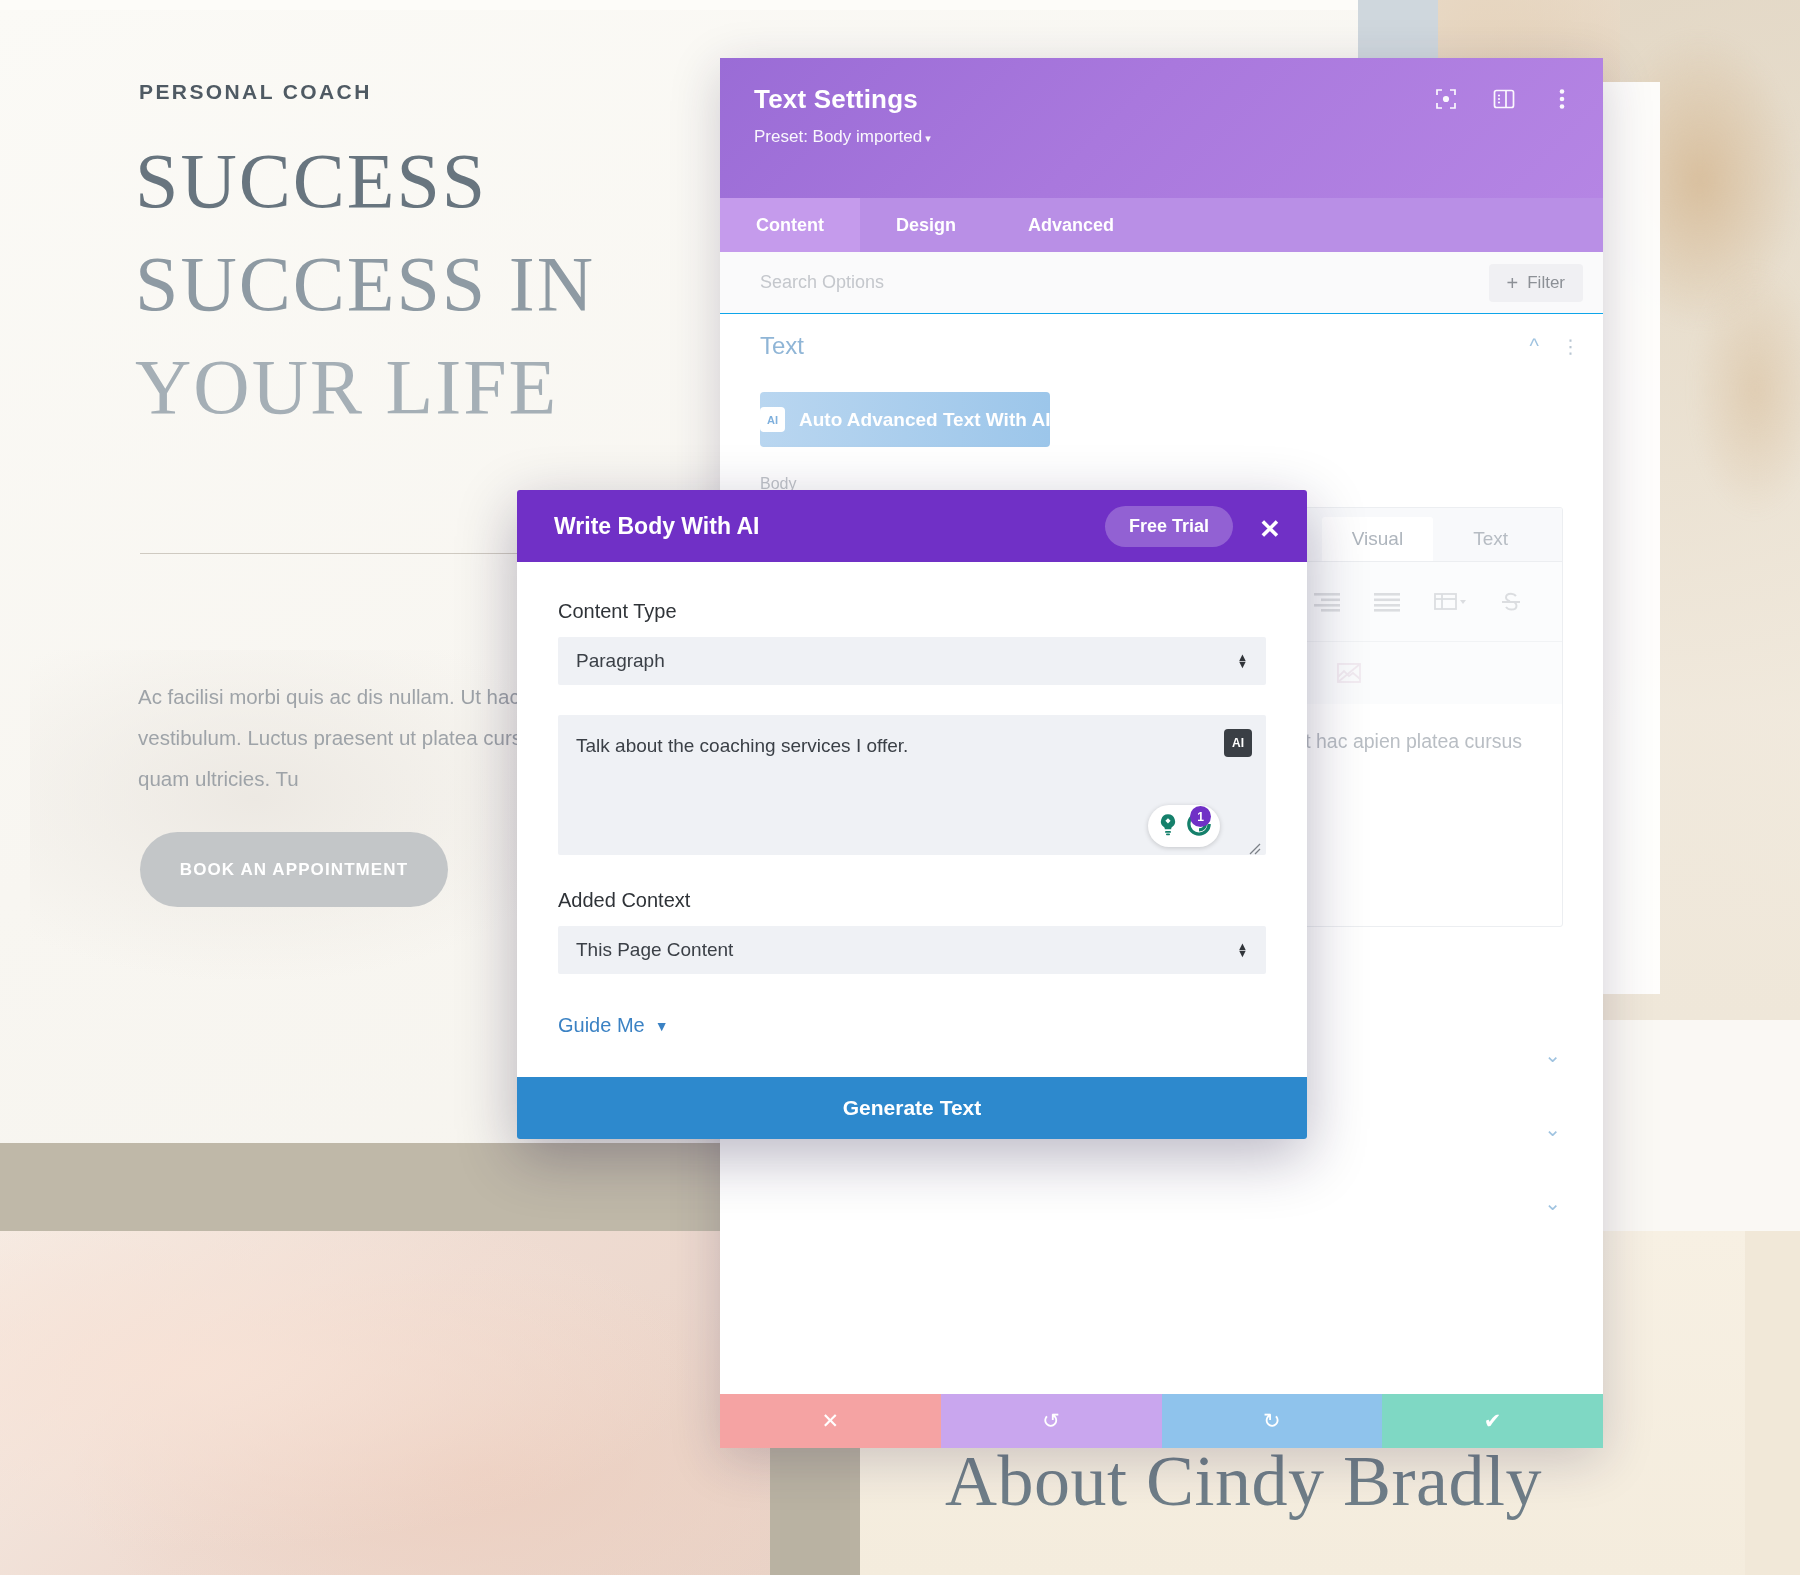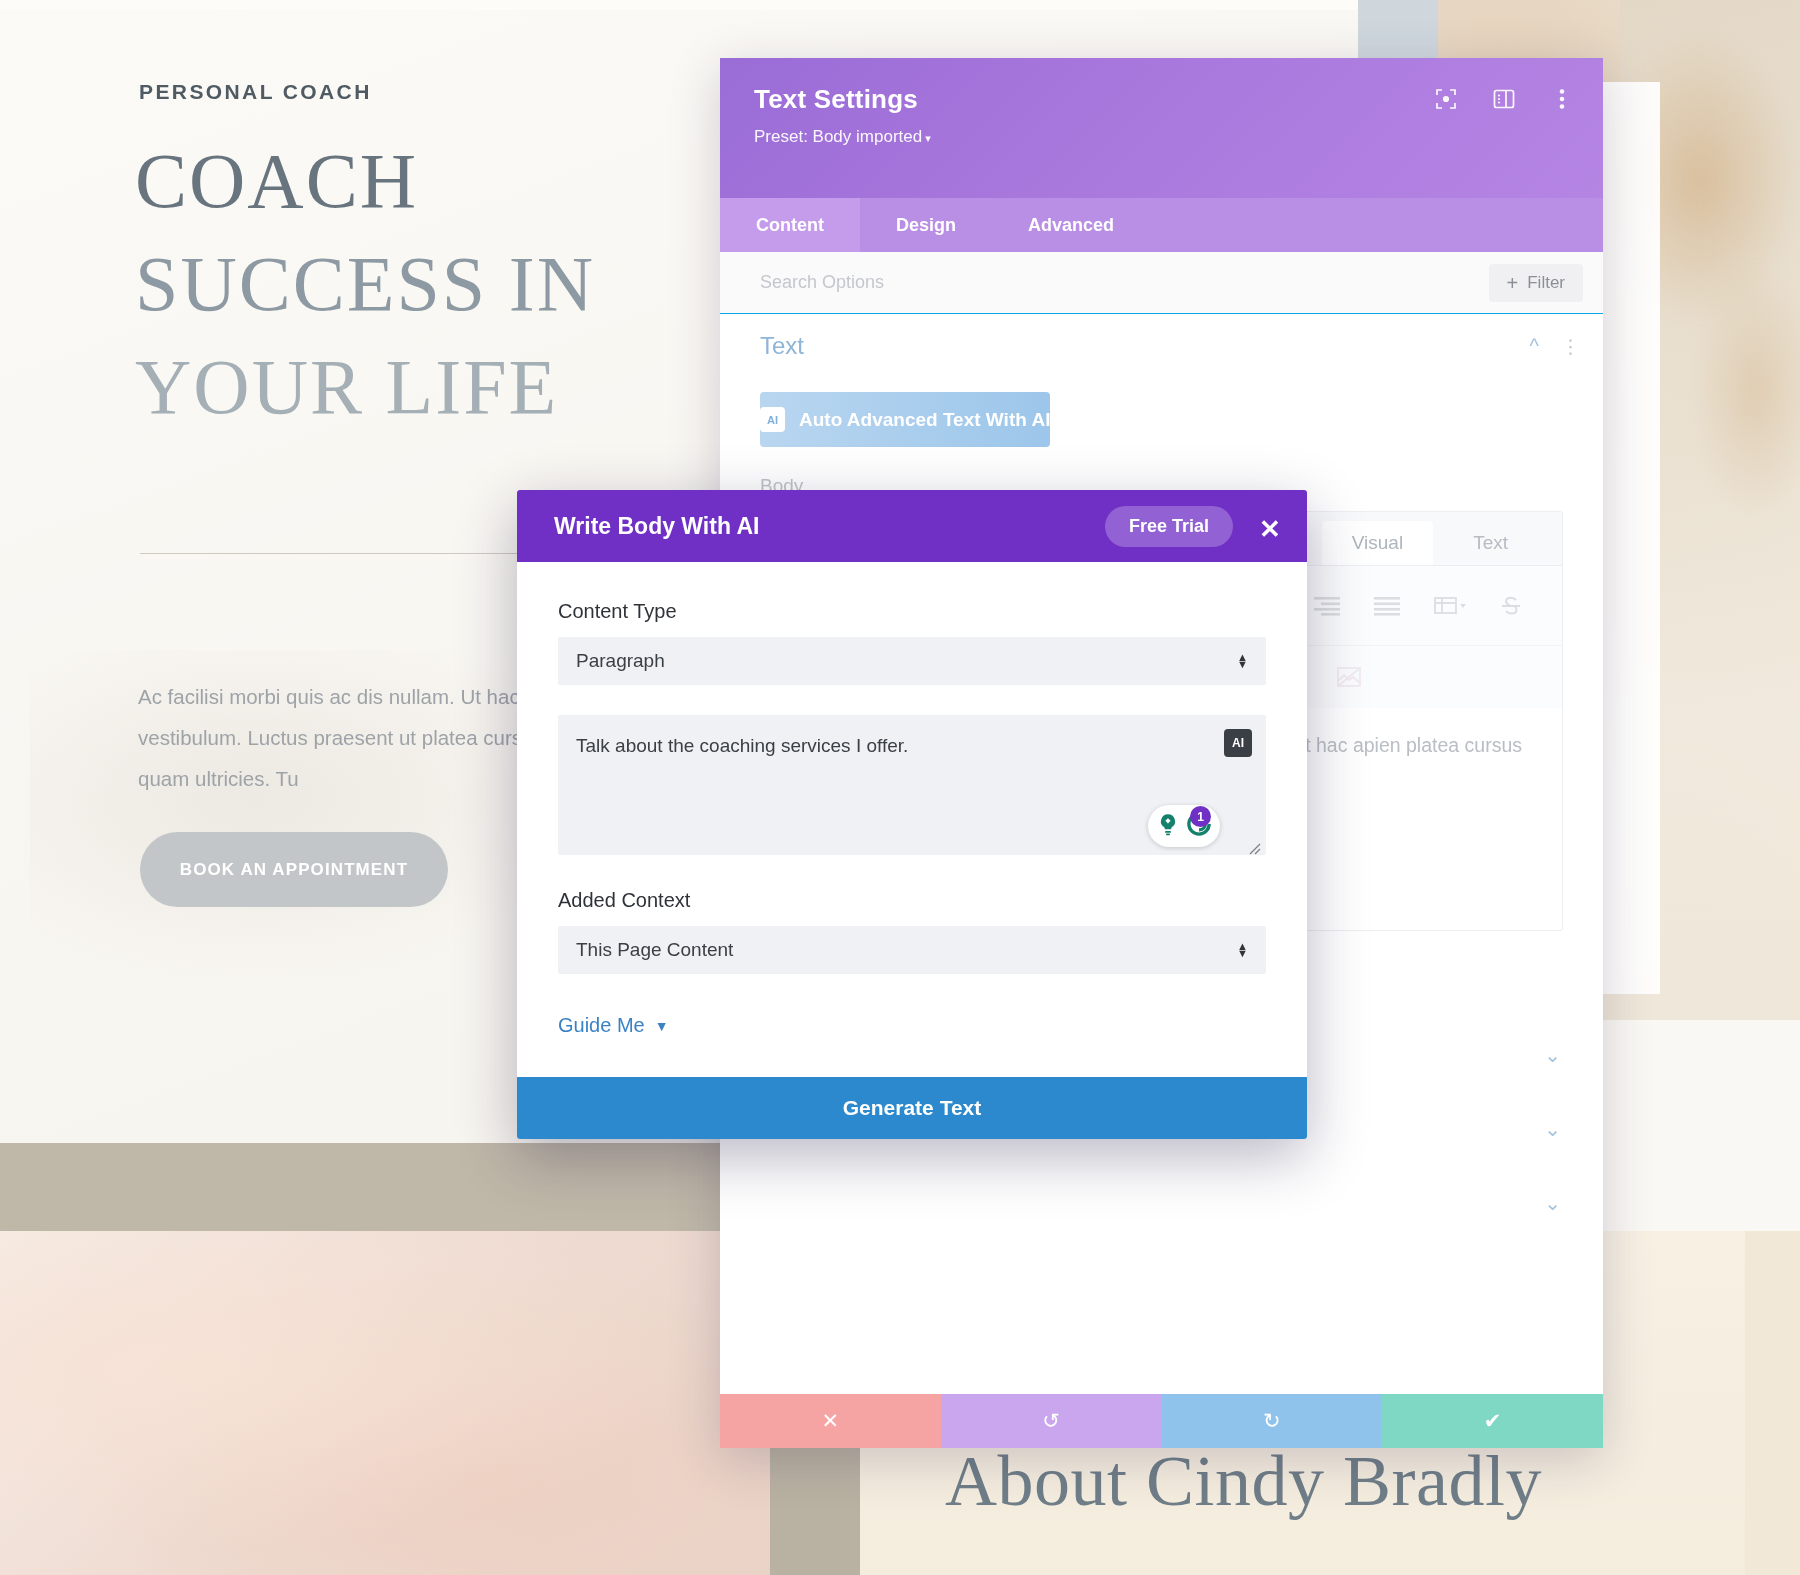--- a/index.html
+++ b/index.html
@@ -181,21 +181,21 @@
     background: linear-gradient(90deg,#b9d6f0 0%, #9cc6ea 100%);
     display:flex; align-items:center; justify-content:center; gap:14px;
     color:#fff; font-size:19px; font-weight:600; cursor:pointer; border:none;
   }
   .ai-chip {
     width:25px; height:25px; border-radius:4px; background:#fff;
     color:#7fb0dd; font-size:11px; font-weight:800;
     display:flex; align-items:center; justify-content:center;
   }
   .body-label {
-    margin: 28px 5px 0 40px; color:#c0c4c9; font-size:19px;
+    margin: 28px 5px 0 40px; color:#c0c4c9; font-size:16px;
   }
 
   .editor-box {
     margin: 14px 40px 0 40px; border:1px solid #eceef1; border-radius:3px;
     background:#fff; height: 420px; position:relative; overflow:hidden;
   }
   .editor-tabs {
     height: 54px; display:flex; justify-content:flex-end; align-items:flex-end;
     gap: 10px; padding-right: 24px; background:#f8f9fb;
     border-bottom:1px solid #eceef1;
@@ -322,21 +322,21 @@
   <div class="bg-top-right-strip"></div>
   <div class="bg-white-top"></div>
   <div class="bg-bottom-band"></div>
   <div class="bg-bottom-left-photo"></div>
   <div class="bg-bottom-mid"></div>
   <div class="bg-about"></div>
   <div class="bg-about-right-edge"></div>
 
   <div class="eyebrow">PERSONAL COACH</div>
   <div class="hero-title">
-    <span class="l1">COACH</span>
+    <span class="l1">SUCCESS</span>
     <span class="l2">SUCCESS IN</span>
     <span class="l3">YOUR LIFE</span>
   </div>
   <div class="hero-rule"></div>
   <div class="hero-body">Ac facilisi morbi quis ac dis nullam. Ut hac vestibulum. Luctus praesent ut platea cursus quam ultricies. Tu</div>
   <button class="hero-cta">BOOK AN APPOINTMENT</button>
   <div class="about-heading">About Cindy Bradly</div>
 
   <div class="divi-panel">
 

